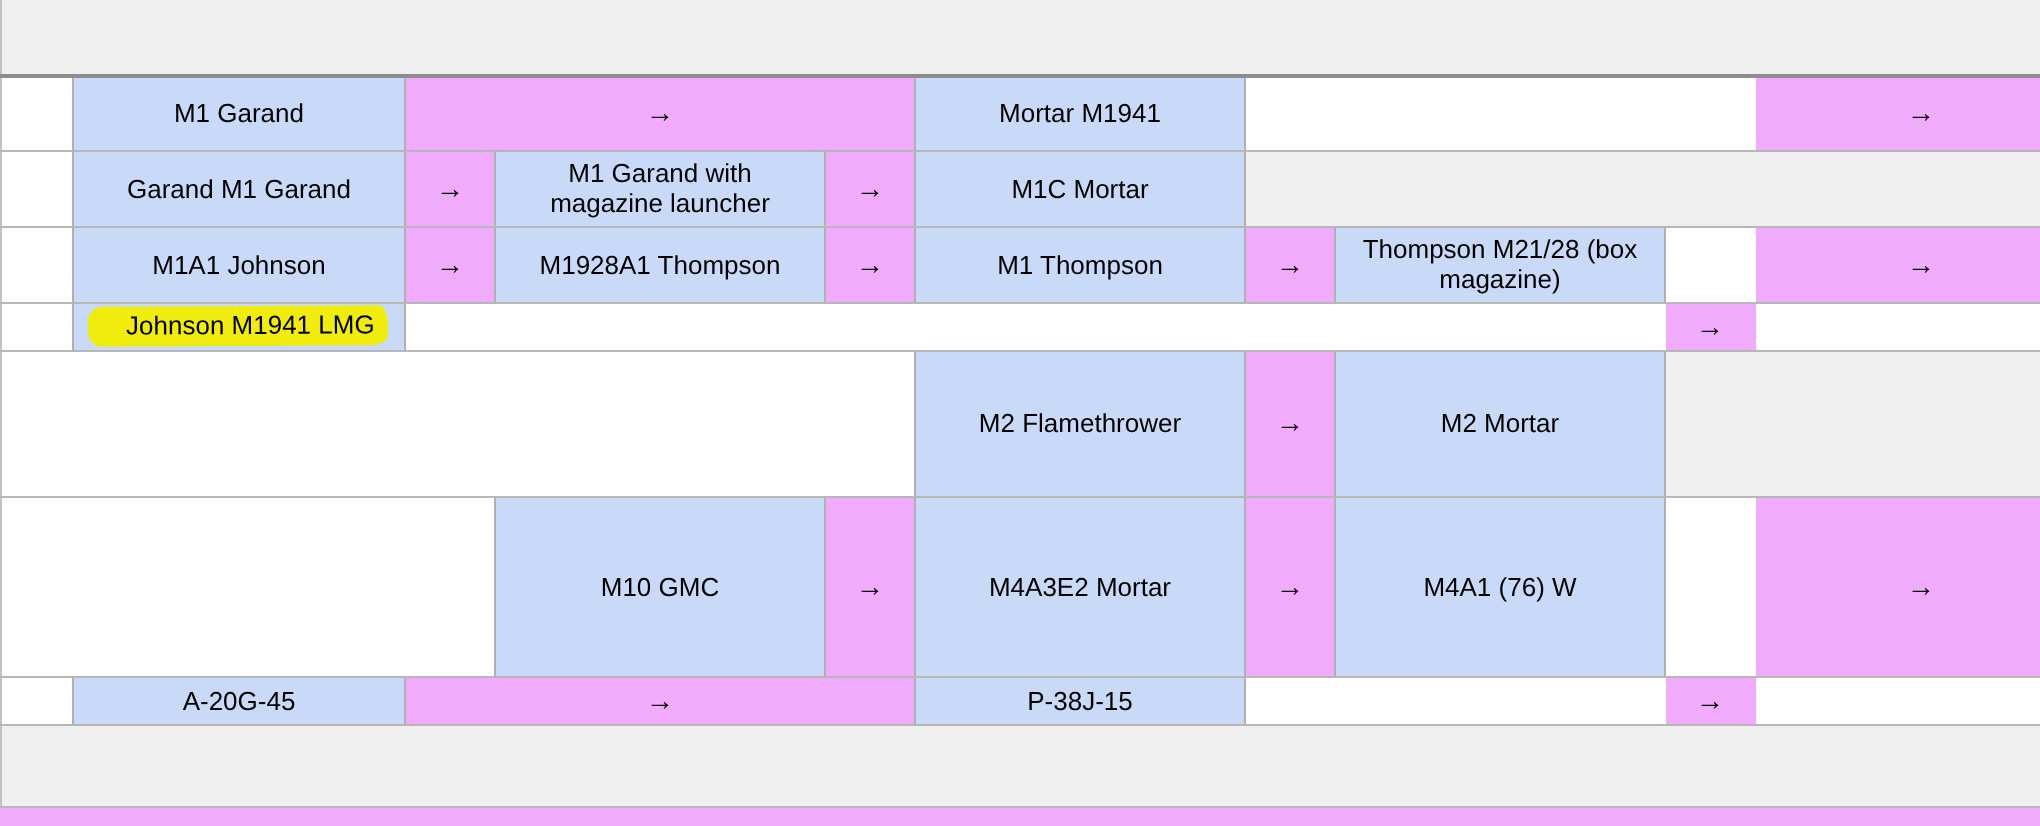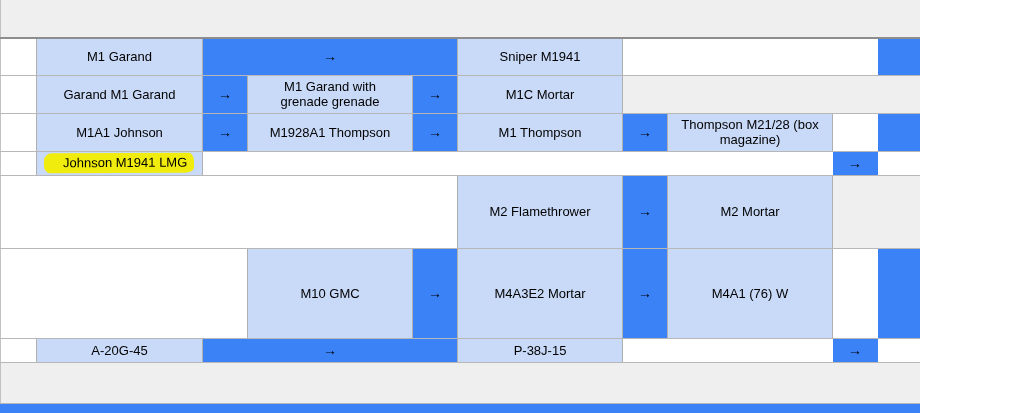--- a/index.html
+++ b/index.html
@@ -2,24 +2,24 @@
 <html><head>
 <meta charset="utf-8">
 <style>
   html, body { margin: 0; padding: 0; }
   body {
     font-family: "Liberation Sans", sans-serif;
     background: #ffffff;
   }
   .viewport {
     position: relative;
-    width: 920px;
+    width: 1020px;
     height: 413px;
     overflow: hidden;
-    background: #3b82f6;
+    background: #f0abfc;
   }
   table.tree {
     border-collapse: collapse;
     table-layout: fixed;
     width: 1043px; 
     border-left: 1px solid #c2c2c2;
   }
   td {
     margin: 0;
     padding: 0 3px;
@@ -81,30 +81,30 @@
         <col style="width: 166px;">
       </colgroup>
     <tbody>
         <tr style="height: 38px;">
           <td colspan="10" class="band thick"></td>
         </tr>
         <tr style="height: 37px;">
           <td colspan="1" class="blank"></td>
           <td colspan="1" class="item"><span>M1 Garand</span></td>
           <td colspan="3" class="arrow"><span>→</span></td>
-          <td colspan="1" class="item"><span>Sniper M1941</span></td>
+          <td colspan="1" class="item"><span>Mortar M1941</span></td>
           <td colspan="3" class="blank"></td>
           <td colspan="1" class="arrow"><span>→</span></td>
         </tr>
         <tr style="height: 38px;">
           <td colspan="1" class="blank"></td>
           <td colspan="1" class="item"><span>Garand M1 Garand</span></td>
           <td colspan="1" class="arrow"><span>→</span></td>
           <td colspan="1" class="item"><span>M1 Garand with
-grenade grenade</span></td>
+magazine launcher</span></td>
           <td colspan="1" class="arrow"><span>→</span></td>
           <td colspan="1" class="item"><span>M1C Mortar</span></td>
           <td colspan="4" class="bandcell"></td>
         </tr>
         <tr style="height: 38px;">
           <td colspan="1" class="blank"></td>
           <td colspan="1" class="item"><span>M1A1 Johnson</span></td>
           <td colspan="1" class="arrow"><span>→</span></td>
           <td colspan="1" class="item"><span>M1928A1 Thompson</span></td>
           <td colspan="1" class="arrow"><span>→</span></td>

